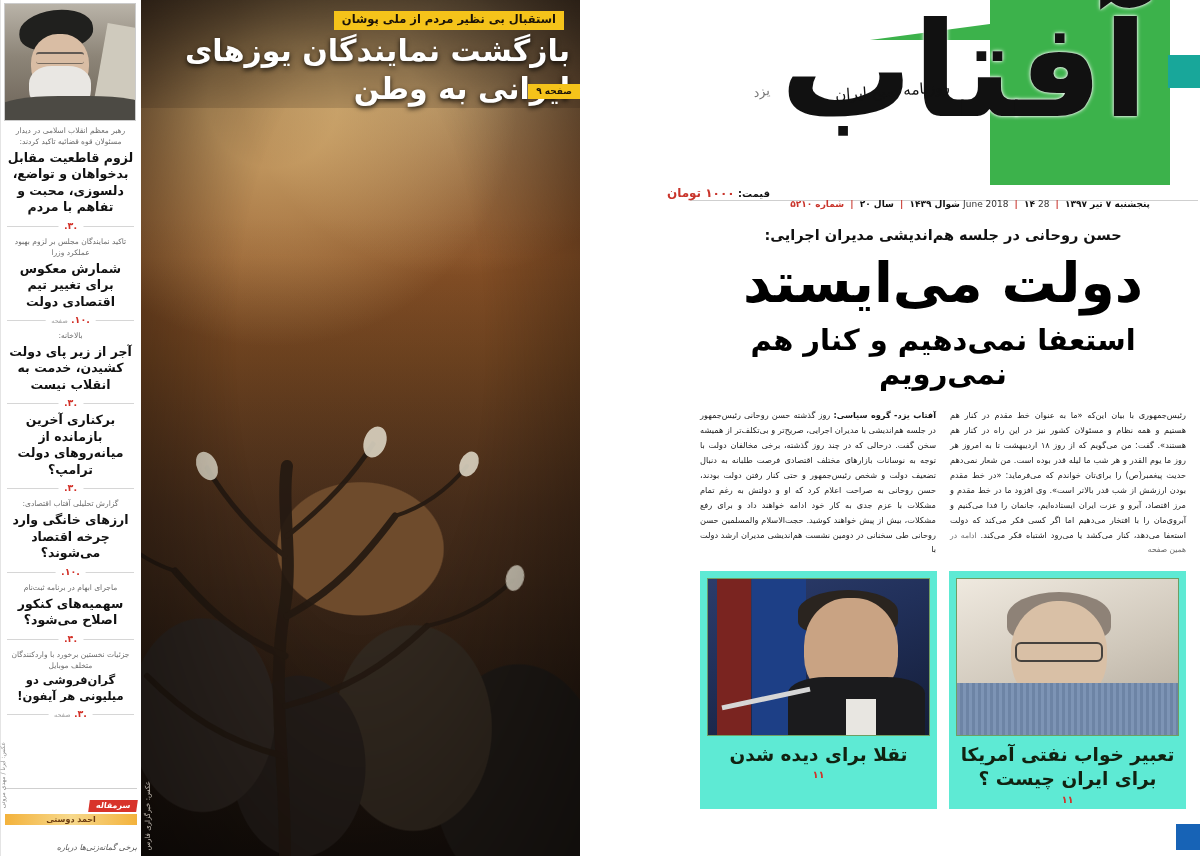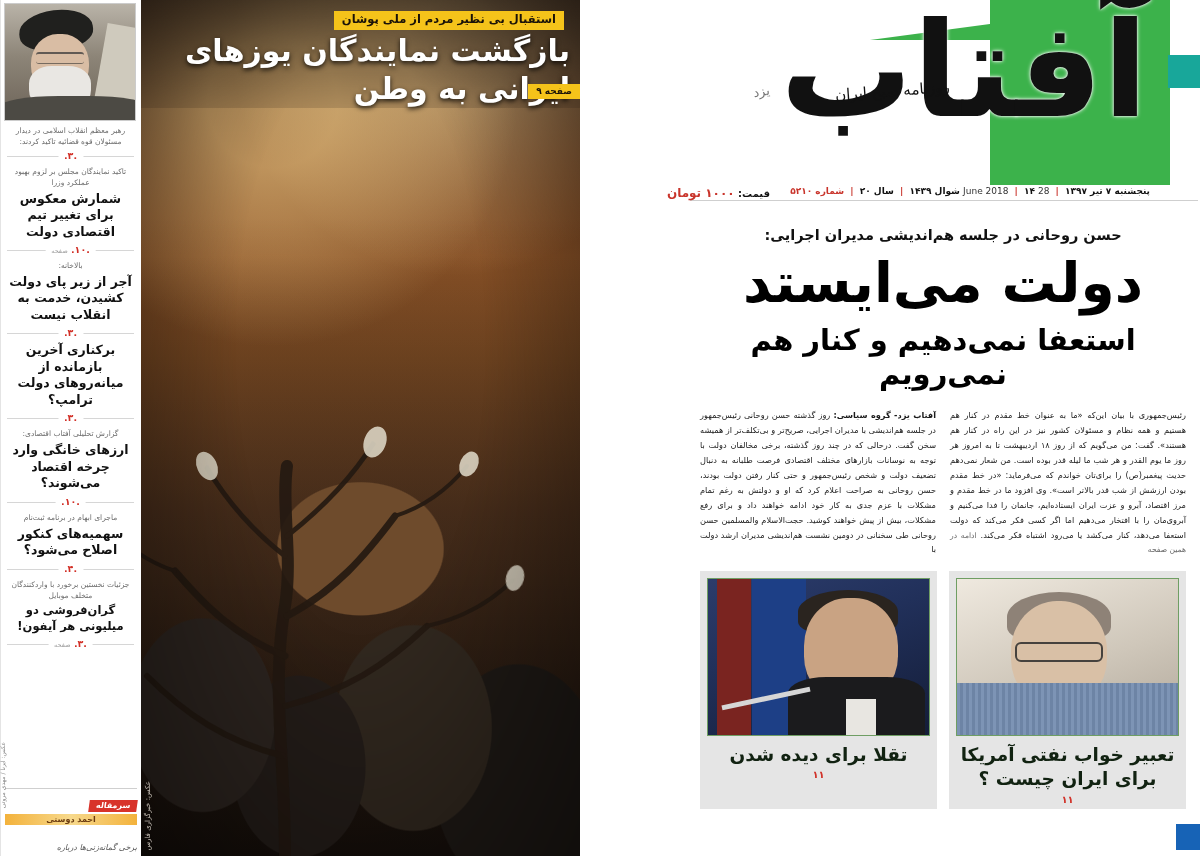--- a/index.html
+++ b/index.html
@@ -170,21 +170,21 @@
     position:absolute;right:250px;top:82px;font-size:15px;color:#111;
     font-family:"DejaVu Serif","Liberation Serif",serif;transform:rotate(-4deg);
   }
   .mh-mini{
     position:absolute;right:430px;top:84px;font-size:13px;color:#777;transform:rotate(-10deg);
   }
   .mh-rule{
     position:absolute;left:4px;right:2px;top:200px;height:1px;background:#cfcfcf;
   }
   .mh-date{
-    position:absolute;right:50px;top:186px;font-size:9px;font-weight:bold;color:#111;
+    position:absolute;right:50px;top:199px;font-size:9px;font-weight:bold;color:#111;
     white-space:nowrap;
   }
   .mh-date .sep{color:#c9342b;font-weight:bold;padding:0 3px;}
   .mh-date .lat{color:#333;font-weight:normal;}
   .mh-date .num{color:#c9342b;}
   .mh-price{
     position:absolute;right:430px;top:186px;font-size:10px;font-weight:bold;color:#111;white-space:nowrap;
   }
   .mh-price b{color:#c9342b;font-size:12px;}
 
@@ -205,21 +205,21 @@
   }
   .col{
     flex:1;font-size:8.2px;line-height:1.82;text-align:justify;color:#1b1b1b;
   }
   .col .lead{font-weight:bold;}
   .col .cont{color:#666;font-size:7.6px;}
 
   
   .cards{display:flex;gap:12px;margin:14px 14px 0 14px;}
   .card{
-    flex:1;background:#e5e5e5;padding:7px 7px 4px 7px;box-sizing:border-box;
+    flex:1;background:#5eead4;padding:7px 7px 4px 7px;box-sizing:border-box;
   }
   .card-photo{
     width:100%;height:158px;border:1px solid #6f9e63;box-sizing:border-box;position:relative;overflow:hidden;
   }
   .cp1{background:linear-gradient(160deg,#efe9df 0%,#cfc7ba 55%,#b0a79a 100%);}
   .cp2{background:linear-gradient(160deg,#2c3c6b 0%,#21305a 40%,#141d38 100%);}
   .cp1 .head{position:absolute;left:46%;top:14%;width:96px;height:104px;border-radius:48% 48% 44% 44%;background:#d9c0a6;transform:translateX(-50%);}
   .cp1 .hair{position:absolute;left:46%;top:8%;width:104px;height:50px;border-radius:50% 50% 30% 30%;background:#8e8277;transform:translateX(-50%);}
   .cp1 .glass{position:absolute;left:46%;top:40%;width:84px;height:16px;transform:translateX(-50%);border:2px solid #2b2b2b;border-radius:6px;opacity:.85;}
   .cp1 .body{position:absolute;left:0;right:0;bottom:0;height:52px;background:repeating-linear-gradient(90deg,#7d94b5 0 3px,#6d84a5 3px 6px);}
@@ -249,20 +249,21 @@
     <div class="leader-photo">
       <div class="cloak"></div>
       <div class="turban"></div>
       <div class="face"></div>
       <div class="beard"></div>
       <div class="glasses"></div>
       <div class="shoulder"></div>
     </div>
 
     <div class="sb-kicker">رهبر معظم انقلاب اسلامی در دیدار مسئولان قوه قضائیه تاکید کردند:</div>
+    <div class="sb-head">لزوم قاطعیت مقابل بدخواهان و تواضع، دلسوزی، محبت و تفاهم با مردم</div>
     <div class="sb-rule">
       <span class="sb-pg">
         <span class="dots">.</span><span>۳</span><span class="dots">.</span>
       </span>
     </div>
 
     <div>
       <div class="sb-kicker">تاکید نمایندگان مجلس بر لزوم بهبود عملکرد وزرا</div>
       <div class="sb-head">شمارش معکوس برای تغییر تیم اقتصادی دولت</div>
       <div class="sb-rule">

